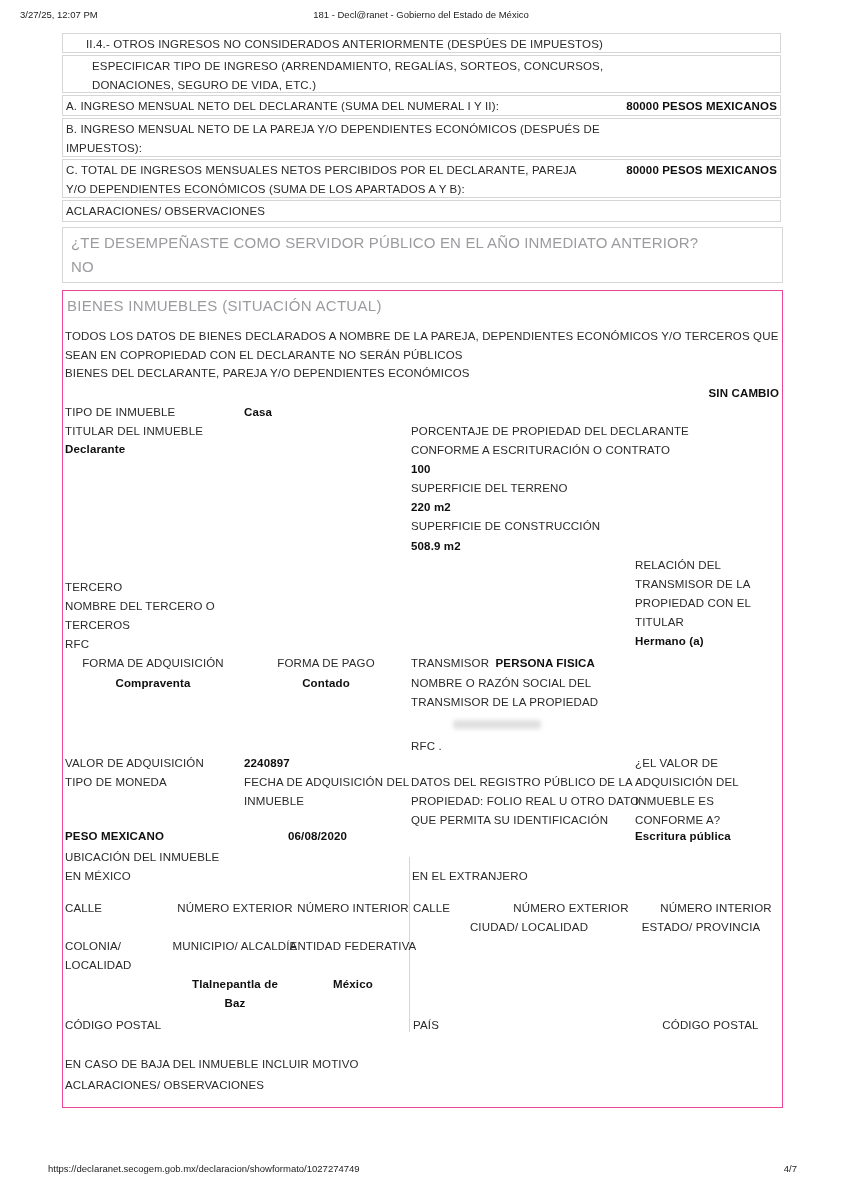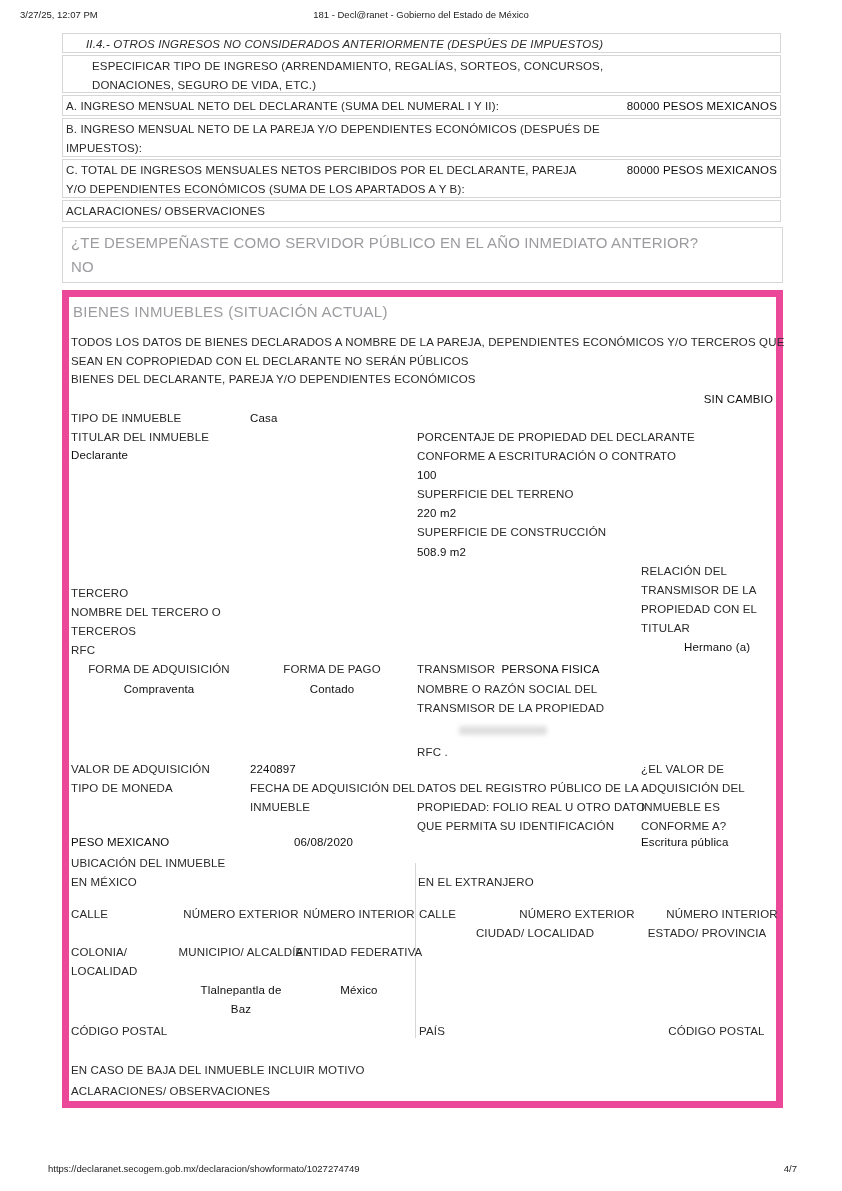--- a/index.html
+++ b/index.html
@@ -4,55 +4,55 @@
 <style>
   * { margin:0; padding:0; box-sizing:border-box; }
   html,body { background:#ffffff; }
   #page {
     position:relative; width:817px; height:1191px; background:#ffffff;
     font-family:"Liberation Sans", sans-serif; color:#2a2a2a; overflow:hidden;
     letter-spacing:0.15px;
   }
   .meta { position:absolute; font-size:9.5px; color:#1c1c1c; letter-spacing:0; }
   .lbl { font-size:11.5px; line-height:19px; color:#2a2a2a; }
-  .val { font-size:11.5px; line-height:19px; color:#0f0f0f; font-weight:normal; }
+  .val { font-size:11.5px; line-height:19px; color:#0f0f0f; font-weight:bold; }
   .abs { position:absolute; }
   .ctr { text-align:center; }
   .rowbox {
     border:1px solid #d6d6d6; background:#fff; width:719px; margin-bottom:2px;
     padding:1px 3px; position:relative;
   }
   .rowval { position:absolute; right:3px; top:1px; }
   #servidor-box {
     position:absolute; left:62px; top:227px; width:721px; height:56px;
     border:1px solid #d6d6d6; padding:3px 8px;
     color:#9c9ca0; font-size:15px; line-height:24px;
   }
   #bienes-box {
     position:absolute; left:62px; top:290px; width:721px; height:818px;
-    border:7px solid #ec4899;
+    border:1px solid #ec4899;
   }
   .gray-title { color:#9c9ca0; font-size:15px; letter-spacing:0.3px; }
   .vdivider { position:absolute; width:1px; background:#d6d6d6; }
   .redacted {
     position:absolute; background:#b9b9b9; opacity:0.45; filter:blur(2px);
     border-radius:3px;
   }
 </style>
 </head>
 <body>
 
 <div id="page">
 
   <div class="meta" style="left:20px; top:9px;">3/27/25, 12:07 PM</div>
   <div class="meta" style="left:0; top:9px; width:842px; text-align:center;">181 - Decl@ranet - Gobierno del Estado de México</div>
 
   <div class="abs" style="left:62px; top:33px; width:721px;">
     <div class="rowbox" style="height:20px;">
-      <div class="lbl" style="padding-left:20px;font-style:italic;">II.4.- OTROS INGRESOS NO CONSIDERADOS ANTERIORMENTE (DESPÚES DE IMPUESTOS)</div>
+      <div class="lbl" style="padding-left:20px;">II.4.- OTROS INGRESOS NO CONSIDERADOS ANTERIORMENTE (DESPÚES DE IMPUESTOS)</div>
     </div>
     <div class="rowbox" style="height:38px;">
       <div class="lbl" style="padding-left:26px; width:560px;">ESPECIFICAR TIPO DE INGRESO (ARRENDAMIENTO, REGALÍAS, SORTEOS, CONCURSOS, DONACIONES, SEGURO DE VIDA, ETC.)</div>
     </div>
     <div class="rowbox" style="height:21px;">
       <div class="lbl">A. INGRESO MENSUAL NETO DEL DECLARANTE (SUMA DEL NUMERAL I Y II):</div>
       <div class="val rowval">80000 PESOS MEXICANOS</div>
     </div>
     <div class="rowbox" style="height:39px;">
       <div class="lbl" style="width:545px;">B. INGRESO MENSUAL NETO DE LA PAREJA Y/O DEPENDIENTES ECONÓMICOS (DESPUÉS DE IMPUESTOS):</div>
@@ -85,21 +85,21 @@
     <div class="abs val" style="left:2px; top:149px;">Declarante</div>
 
     <div class="abs lbl" style="left:348px; top:131px; width:345px;">PORCENTAJE DE PROPIEDAD DEL DECLARANTE CONFORME A ESCRITURACIÓN O CONTRATO</div>
     <div class="abs val" style="left:348px; top:169px;">100</div>
     <div class="abs lbl" style="left:348px; top:188px;">SUPERFICIE DEL TERRENO</div>
     <div class="abs val" style="left:348px; top:207px;">220 m2</div>
     <div class="abs lbl" style="left:348px; top:226px;">SUPERFICIE DE CONSTRUCCIÓN</div>
     <div class="abs val" style="left:348px; top:246px;">508.9 m2</div>
 
     <div class="abs lbl" style="left:572px; top:265px; width:128px;">RELACIÓN DEL TRANSMISOR DE LA PROPIEDAD CON EL TITULAR</div>
-    <div class="abs val" style="left:572px; top:341px;margin-left:43px;">Hermano (a)</div>
+    <div class="abs val" style="left:572px; top:341px;">Hermano (a)</div>
 
     <div class="abs lbl" style="left:2px; top:287px;">TERCERO</div>
     <div class="abs lbl" style="left:2px; top:306px; width:160px;">NOMBRE DEL TERCERO O TERCEROS</div>
     <div class="abs lbl" style="left:2px; top:344px;">RFC</div>
 
     <div class="abs lbl ctr" style="left:0px; top:363px; width:180px;">FORMA DE ADQUISICIÓN</div>
     <div class="abs val ctr" style="left:0px; top:383px; width:180px;">Compraventa</div>
     <div class="abs lbl ctr" style="left:183px; top:363px; width:160px;">FORMA DE PAGO</div>
     <div class="abs val ctr" style="left:183px; top:383px; width:160px;">Contado</div>
 

